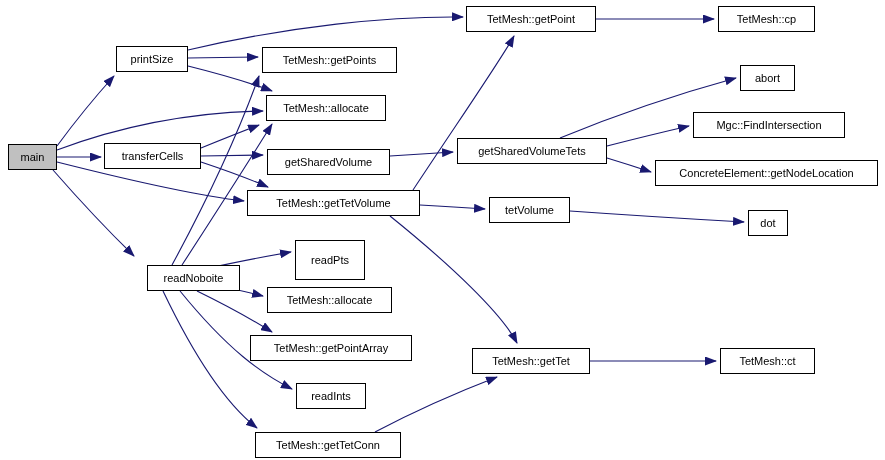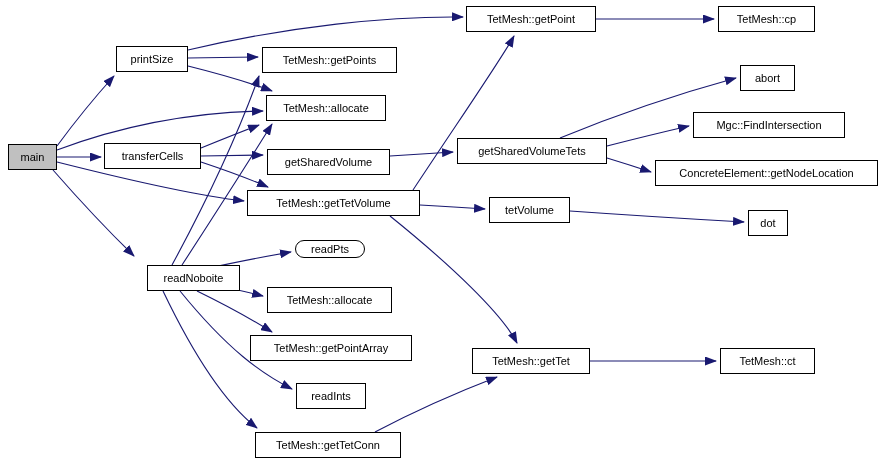--- a/index.html
+++ b/index.html
@@ -68,21 +68,21 @@
   </svg>
   <div id="node-layer">
       <div class="node highlight" style="left: 8px; top: 144px; width: 49px; height: 26px;">main</div>
       <div class="node" style="left: 116px; top: 46px; width: 72px; height: 26px;">printSize</div>
       <div class="node" style="left: 104px; top: 143px; width: 97px; height: 26px;">transferCells</div>
       <div class="node" style="left: 107px; top: 265px; width: 93px; height: 26px; margin-left: 40px;">readNoboite</div>
       <div class="node" style="left: 262px; top: 47px; width: 135px; height: 26px;">TetMesh::getPoints</div>
       <div class="node" style="left: 266px; top: 95px; width: 120px; height: 26px;">TetMesh::allocate</div>
       <div class="node" style="left: 267px; top: 143px; width: 123px; height: 26px; margin-top: 6px;">getSharedVolume</div>
       <div class="node" style="left: 247px; top: 190px; width: 173px; height: 26px;">TetMesh::getTetVolume</div>
-      <div class="node" style="left: 295px; top: 240px; width: 70px; height: 18px; border-radius: 13px;">readPts</div>
+      <div class="node" style="left: 295px; top: 240px; width: 70px; height: 40px;">readPts</div>
       <div class="node" style="left: 267px; top: 287px; width: 125px; height: 26px;">TetMesh::allocate</div>
       <div class="node" style="left: 250px; top: 335px; width: 162px; height: 26px;">TetMesh::getPointArray</div>
       <div class="node" style="left: 296px; top: 383px; width: 70px; height: 26px;">readInts</div>
       <div class="node" style="left: 255px; top: 432px; width: 146px; height: 26px;">TetMesh::getTetConn</div>
       <div class="node" style="left: 466px; top: 6px; width: 130px; height: 26px;">TetMesh::getPoint</div>
       <div class="node" style="left: 457px; top: 138px; width: 150px; height: 26px;">getSharedVolumeTets</div>
       <div class="node" style="left: 489px; top: 197px; width: 81px; height: 26px;">tetVolume</div>
       <div class="node" style="left: 472px; top: 348px; width: 118px; height: 26px;">TetMesh::getTet</div>
       <div class="node" style="left: 718px; top: 6px; width: 97px; height: 26px;">TetMesh::cp</div>
       <div class="node" style="left: 740px; top: 65px; width: 55px; height: 26px;">abort</div>

